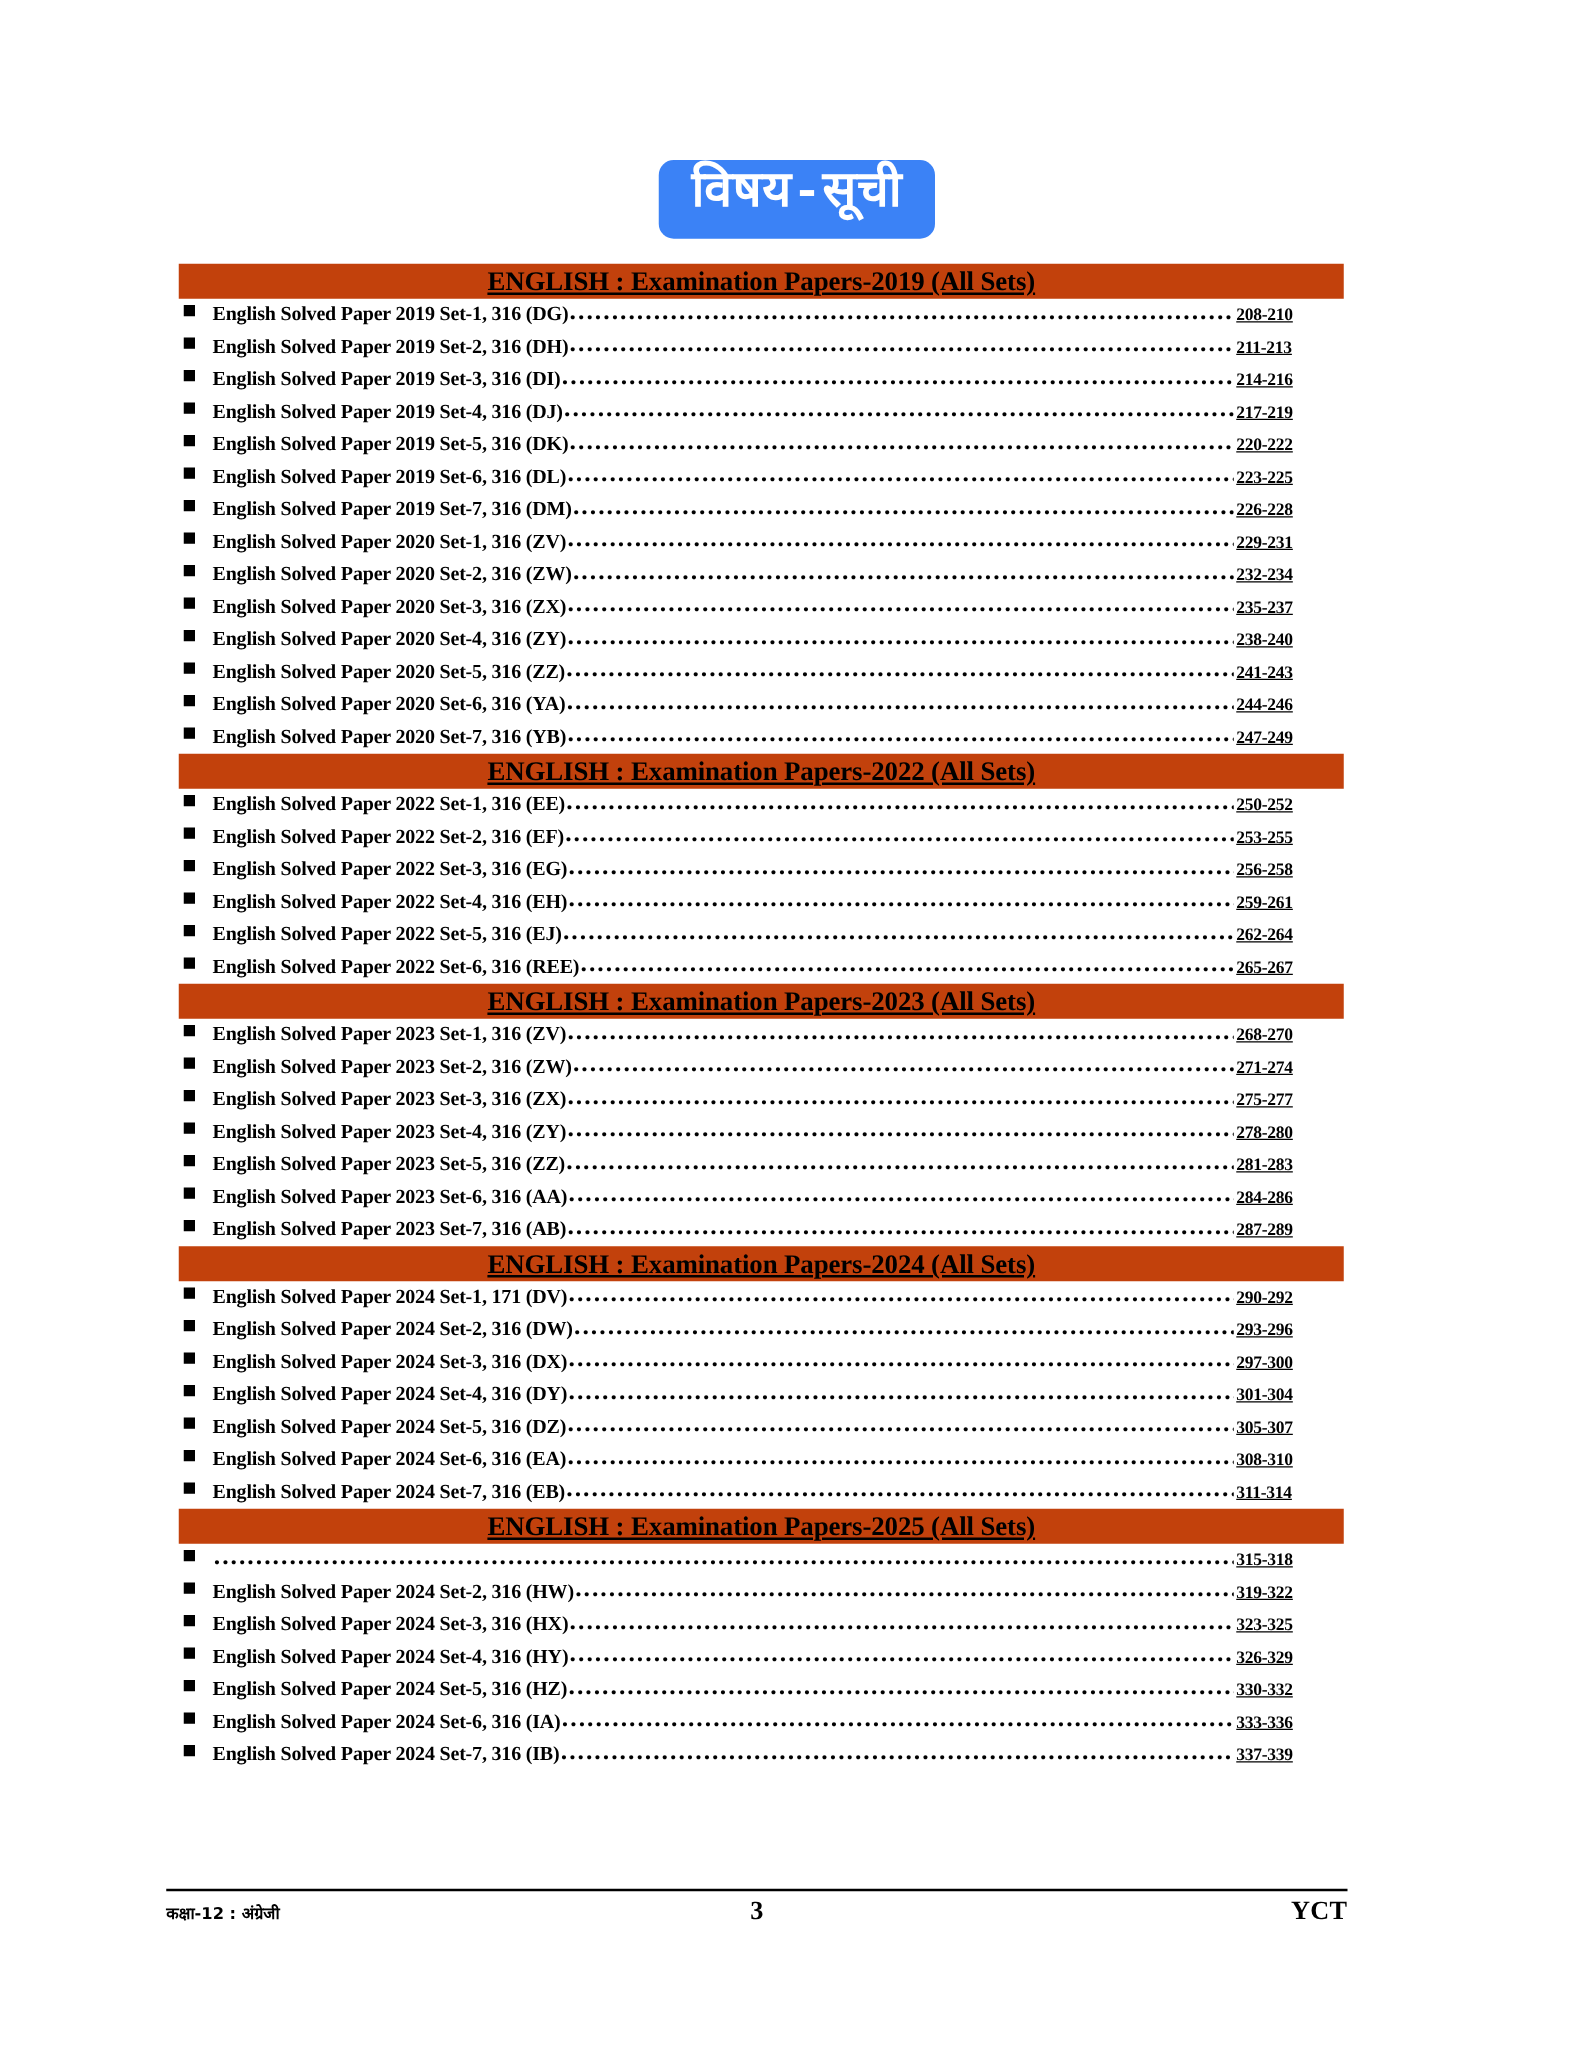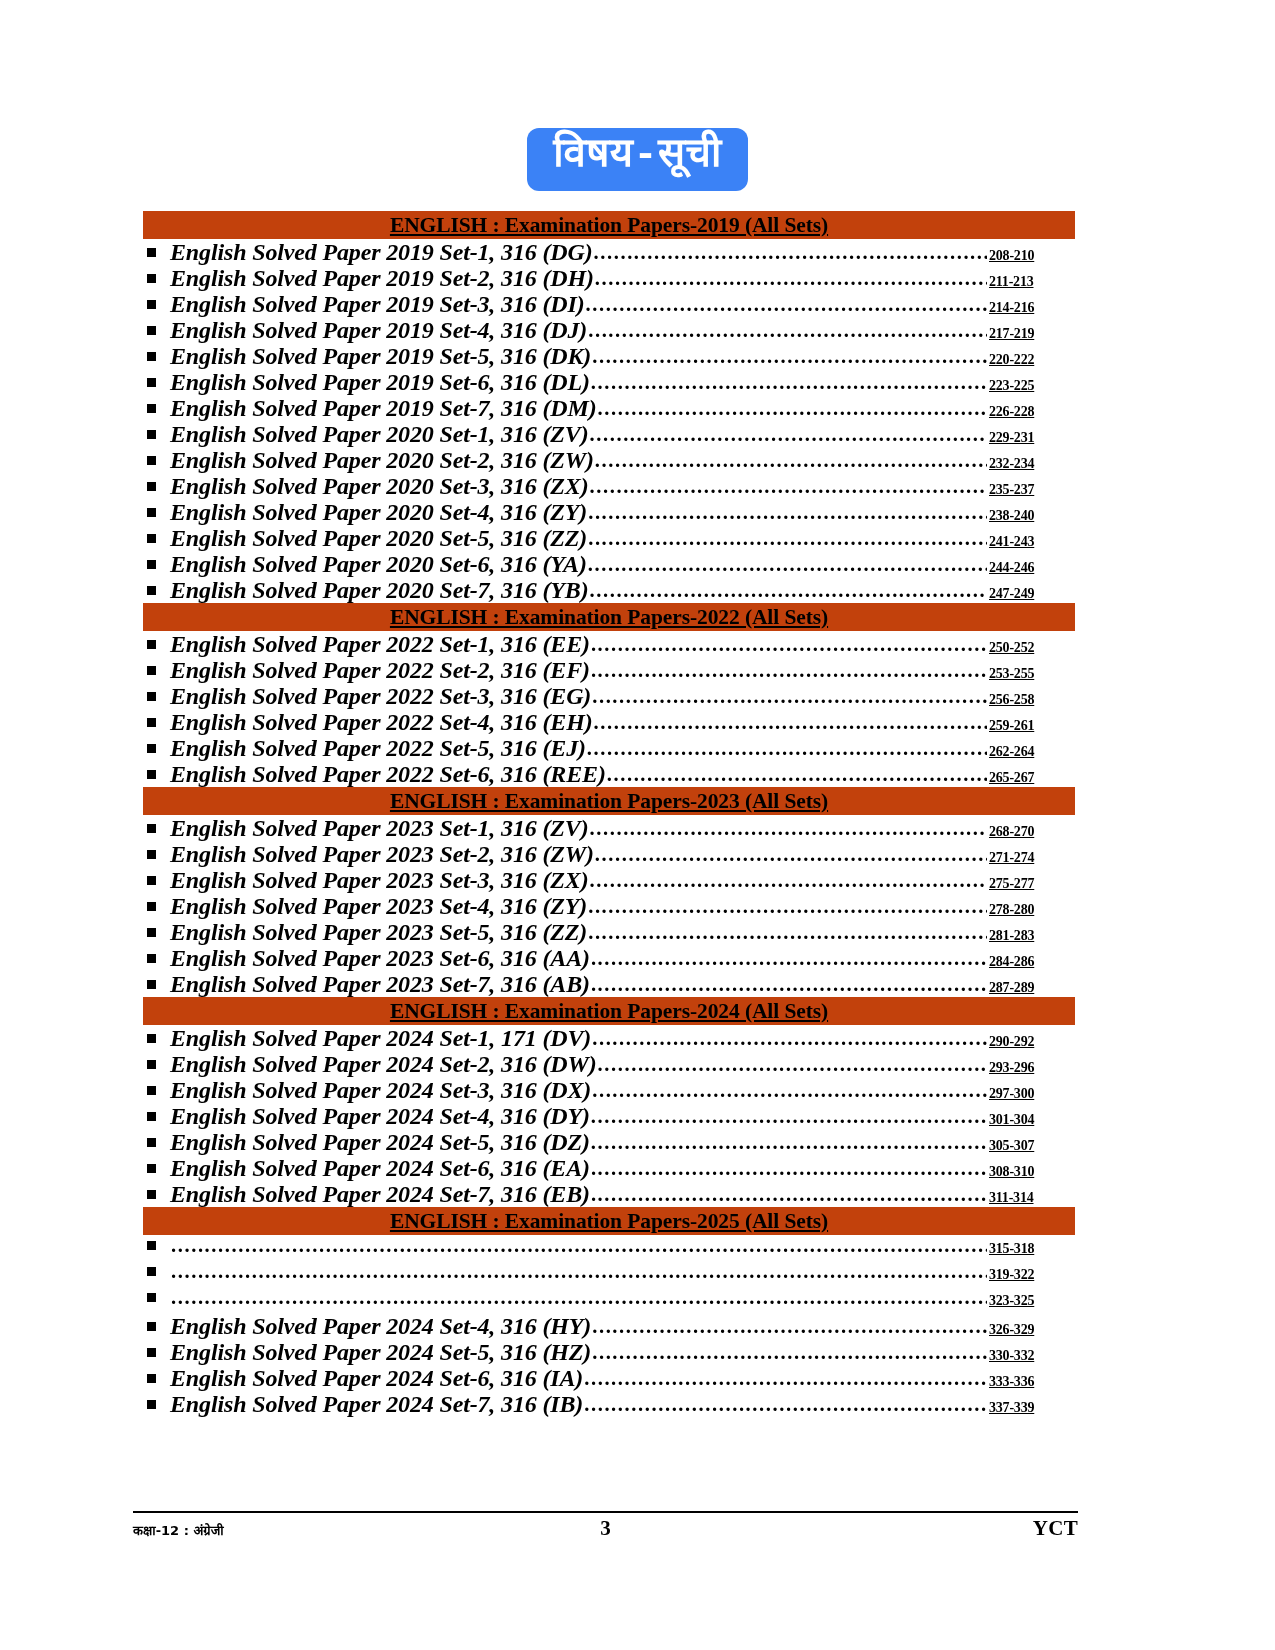--- a/index.html
+++ b/index.html
@@ -82,25 +82,24 @@
     flex: 0 0 auto;
     width: 9px;
     height: 9px;
     background: #000000;
     margin-right: 14px;
     position: relative;
     top: -3px;
   }
   .entry-label {
     flex: 0 0 auto;
-    font-size: 24px;
+    font-size: 16px;
     font-weight: 700;
     letter-spacing: -0.15px;
     white-space: nowrap;
-    font-style: italic;
   }
   .leader {
     flex: 1 1 auto;
     overflow: hidden;
     white-space: nowrap;
     margin: 0 2px 0 1px;
     font-size: 20.5px;
     font-weight: 700;
     letter-spacing: 1.6px;
     position: relative;
@@ -373,25 +372,27 @@
         <span class="entry-page">311-314</span>
       </div>
       <div class="section-head"><span class="sh-text">ENGLISH : Examination Papers-2025 (All Sets)</span></div>
       <div class="entry">
         <span class="bullet"></span>
         <span class="leader">..................................................................................................................................................</span>
         <span class="entry-page">315-318</span>
       </div>
       <div class="entry">
         <span class="bullet"></span>
+        <span class="entry-label">English Solved Paper 2024 Set-2, 316 (HW)</span>
         <span class="leader">..................................................................................................................................................</span>
         <span class="entry-page">319-322</span>
       </div>
       <div class="entry">
         <span class="bullet"></span>
+        <span class="entry-label">English Solved Paper 2024 Set-3, 316 (HX)</span>
         <span class="leader">..................................................................................................................................................</span>
         <span class="entry-page">323-325</span>
       </div>
       <div class="entry">
         <span class="bullet"></span>
         <span class="entry-label">English Solved Paper 2024 Set-4, 316 (HY)</span>
         <span class="leader">..................................................................................................................................................</span>
         <span class="entry-page">326-329</span>
       </div>
       <div class="entry">

